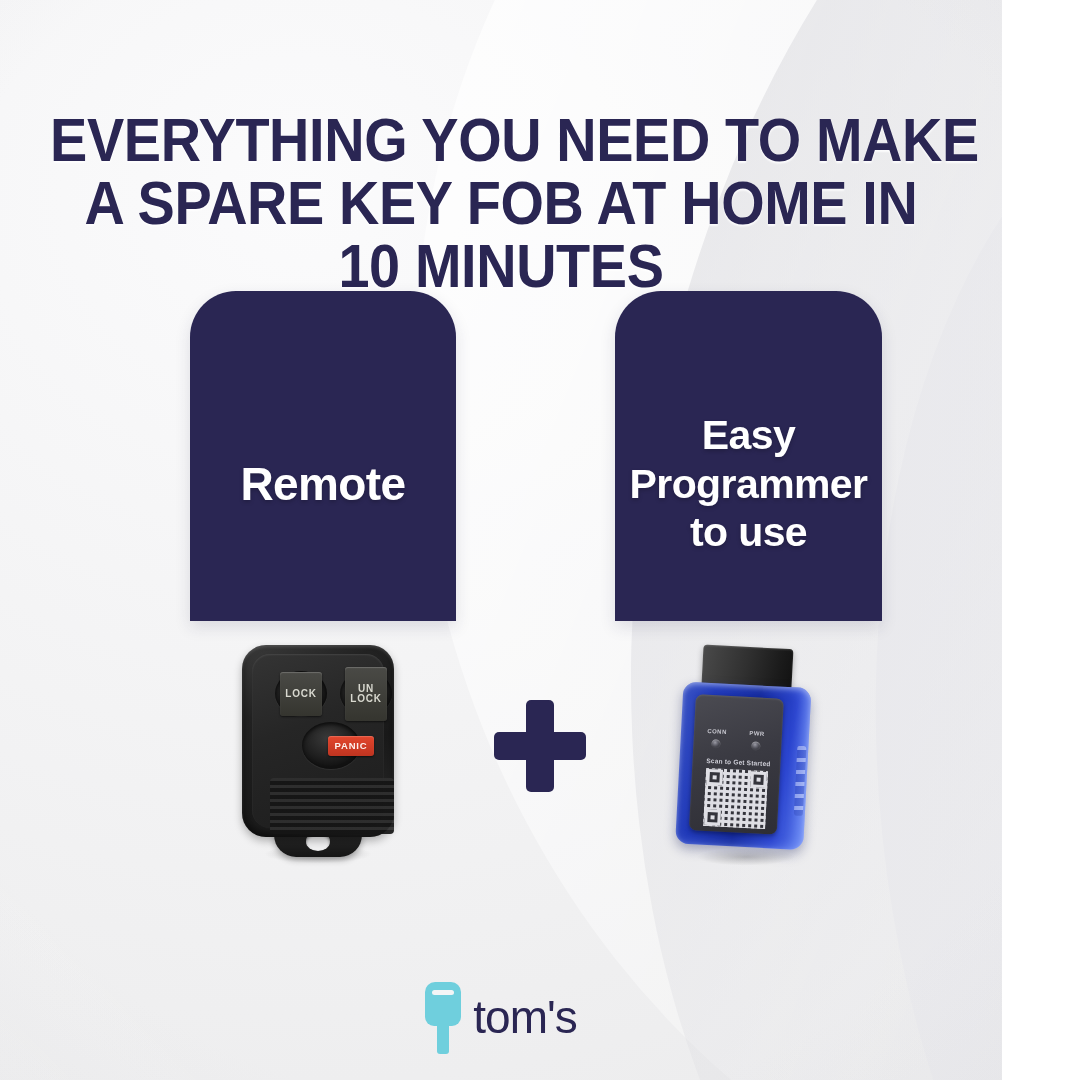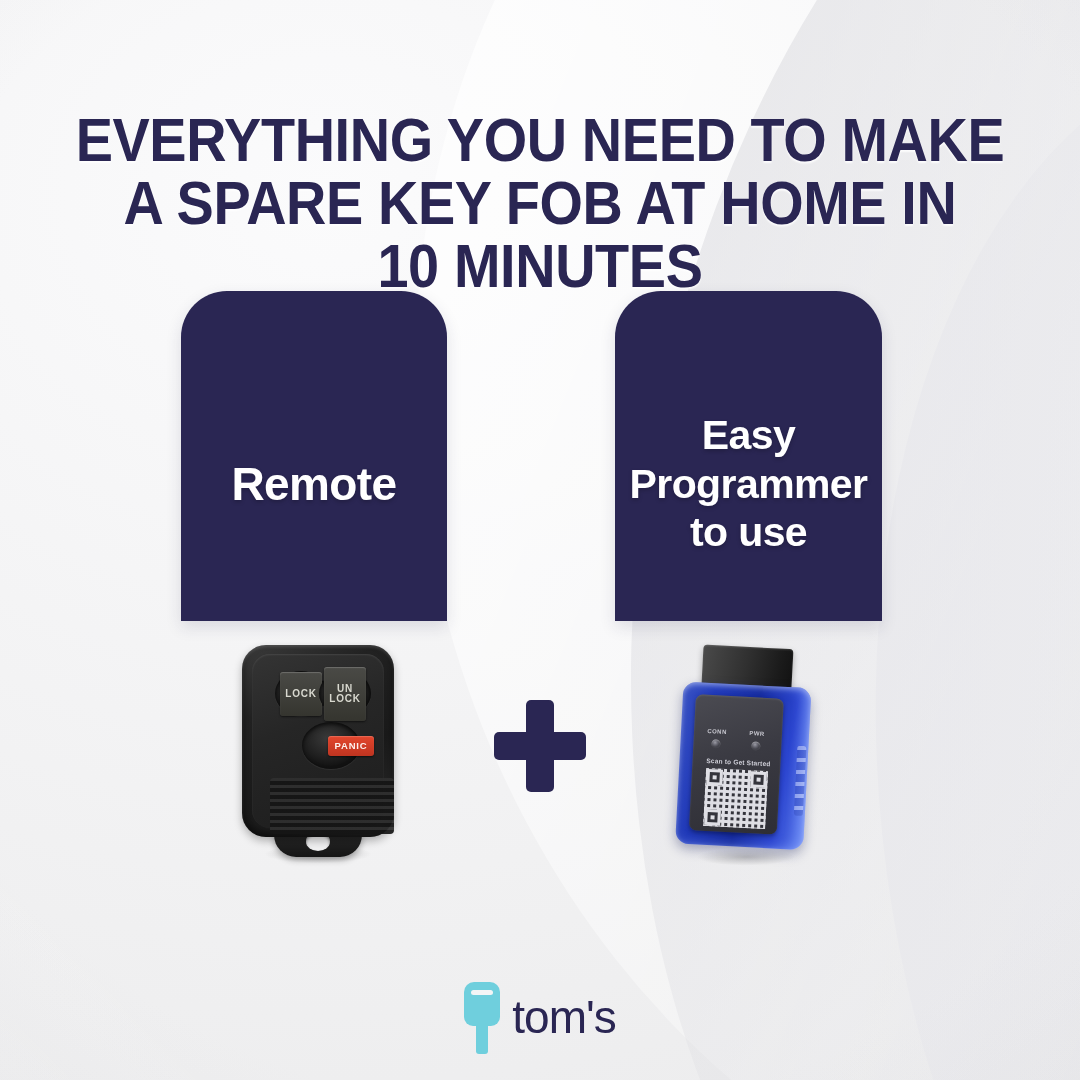--- a/index.html
+++ b/index.html
@@ -2,21 +2,21 @@
 <html><head>
 <meta charset="utf-8">
 <style>
   html, body {
     margin: 0;
     padding: 0;
     background: #ffffff;
   }
   #canvas {
     position: relative;
-    width: 1080px;
+    width: 1002px;
     height: 1080px;
     overflow: hidden;
     font-family: "Liberation Sans", sans-serif;
     background: #f2f2f3;
   }
 
   
   .bg-base {
     position: absolute;
     inset: 0;
@@ -78,21 +78,21 @@
   
   .card {
     position: absolute;
     background: #2a2653;
     border-radius: 46px 46px 0 0;
     display: flex;
     align-items: center;
     justify-content: center;
     box-shadow: 0 6px 16px rgba(40,37,80,0.13);
   }
-  .card-left  { left: 181px; top: 291px; width: 266px; height: 330px; }
+  .card-left  { left: 190px; top: 291px; width: 266px; height: 330px; }
   .card-right { left: 615px; top: 291px; width: 267px; height: 330px; justify-content: center; }
 
   .card-text {
     color: #ffffff;
     font-weight: 700;
     text-align: center;
     line-height: 1.18;
     letter-spacing: -0.6px;
     text-shadow: 0 2px 4px rgba(0,0,0,0.22);
   }
@@ -161,21 +161,21 @@
     box-shadow: inset 0 2px 3px rgba(0,0,0,0.45);
   }
   .fob-btn-round {
     position: absolute;
     border-radius: 50%;
     background: radial-gradient(60% 60% at 45% 35%, #3a3a3a 0%, #202020 68%, #121212 100%);
     box-shadow: inset 0 2px 4px rgba(0,0,0,0.75), 0 1px 1px rgba(255,255,255,0.07);
     display: flex; align-items: center; justify-content: center;
   }
   .btn-lock   { left: 23px;  top: 17px; width: 52px; height: 45px; }
-  .btn-unlock { left: 67px;  top: 17px; width: 52px; height: 45px; }
+  .btn-unlock { left: 88px;  top: 17px; width: 52px; height: 45px; }
   .btn-panic  { left: 50px;  top: 68px; width: 58px; height: 47px; }
 
   .key-pad {
     background: linear-gradient(180deg, #4a4a46 0%, #35352f 100%);
     border-radius: 3px;
     color: #d8d8cf;
     font-family: "Liberation Sans Narrow", "Liberation Sans", sans-serif;
     font-weight: 700;
     font-size: 10px;
     line-height: 10px;

